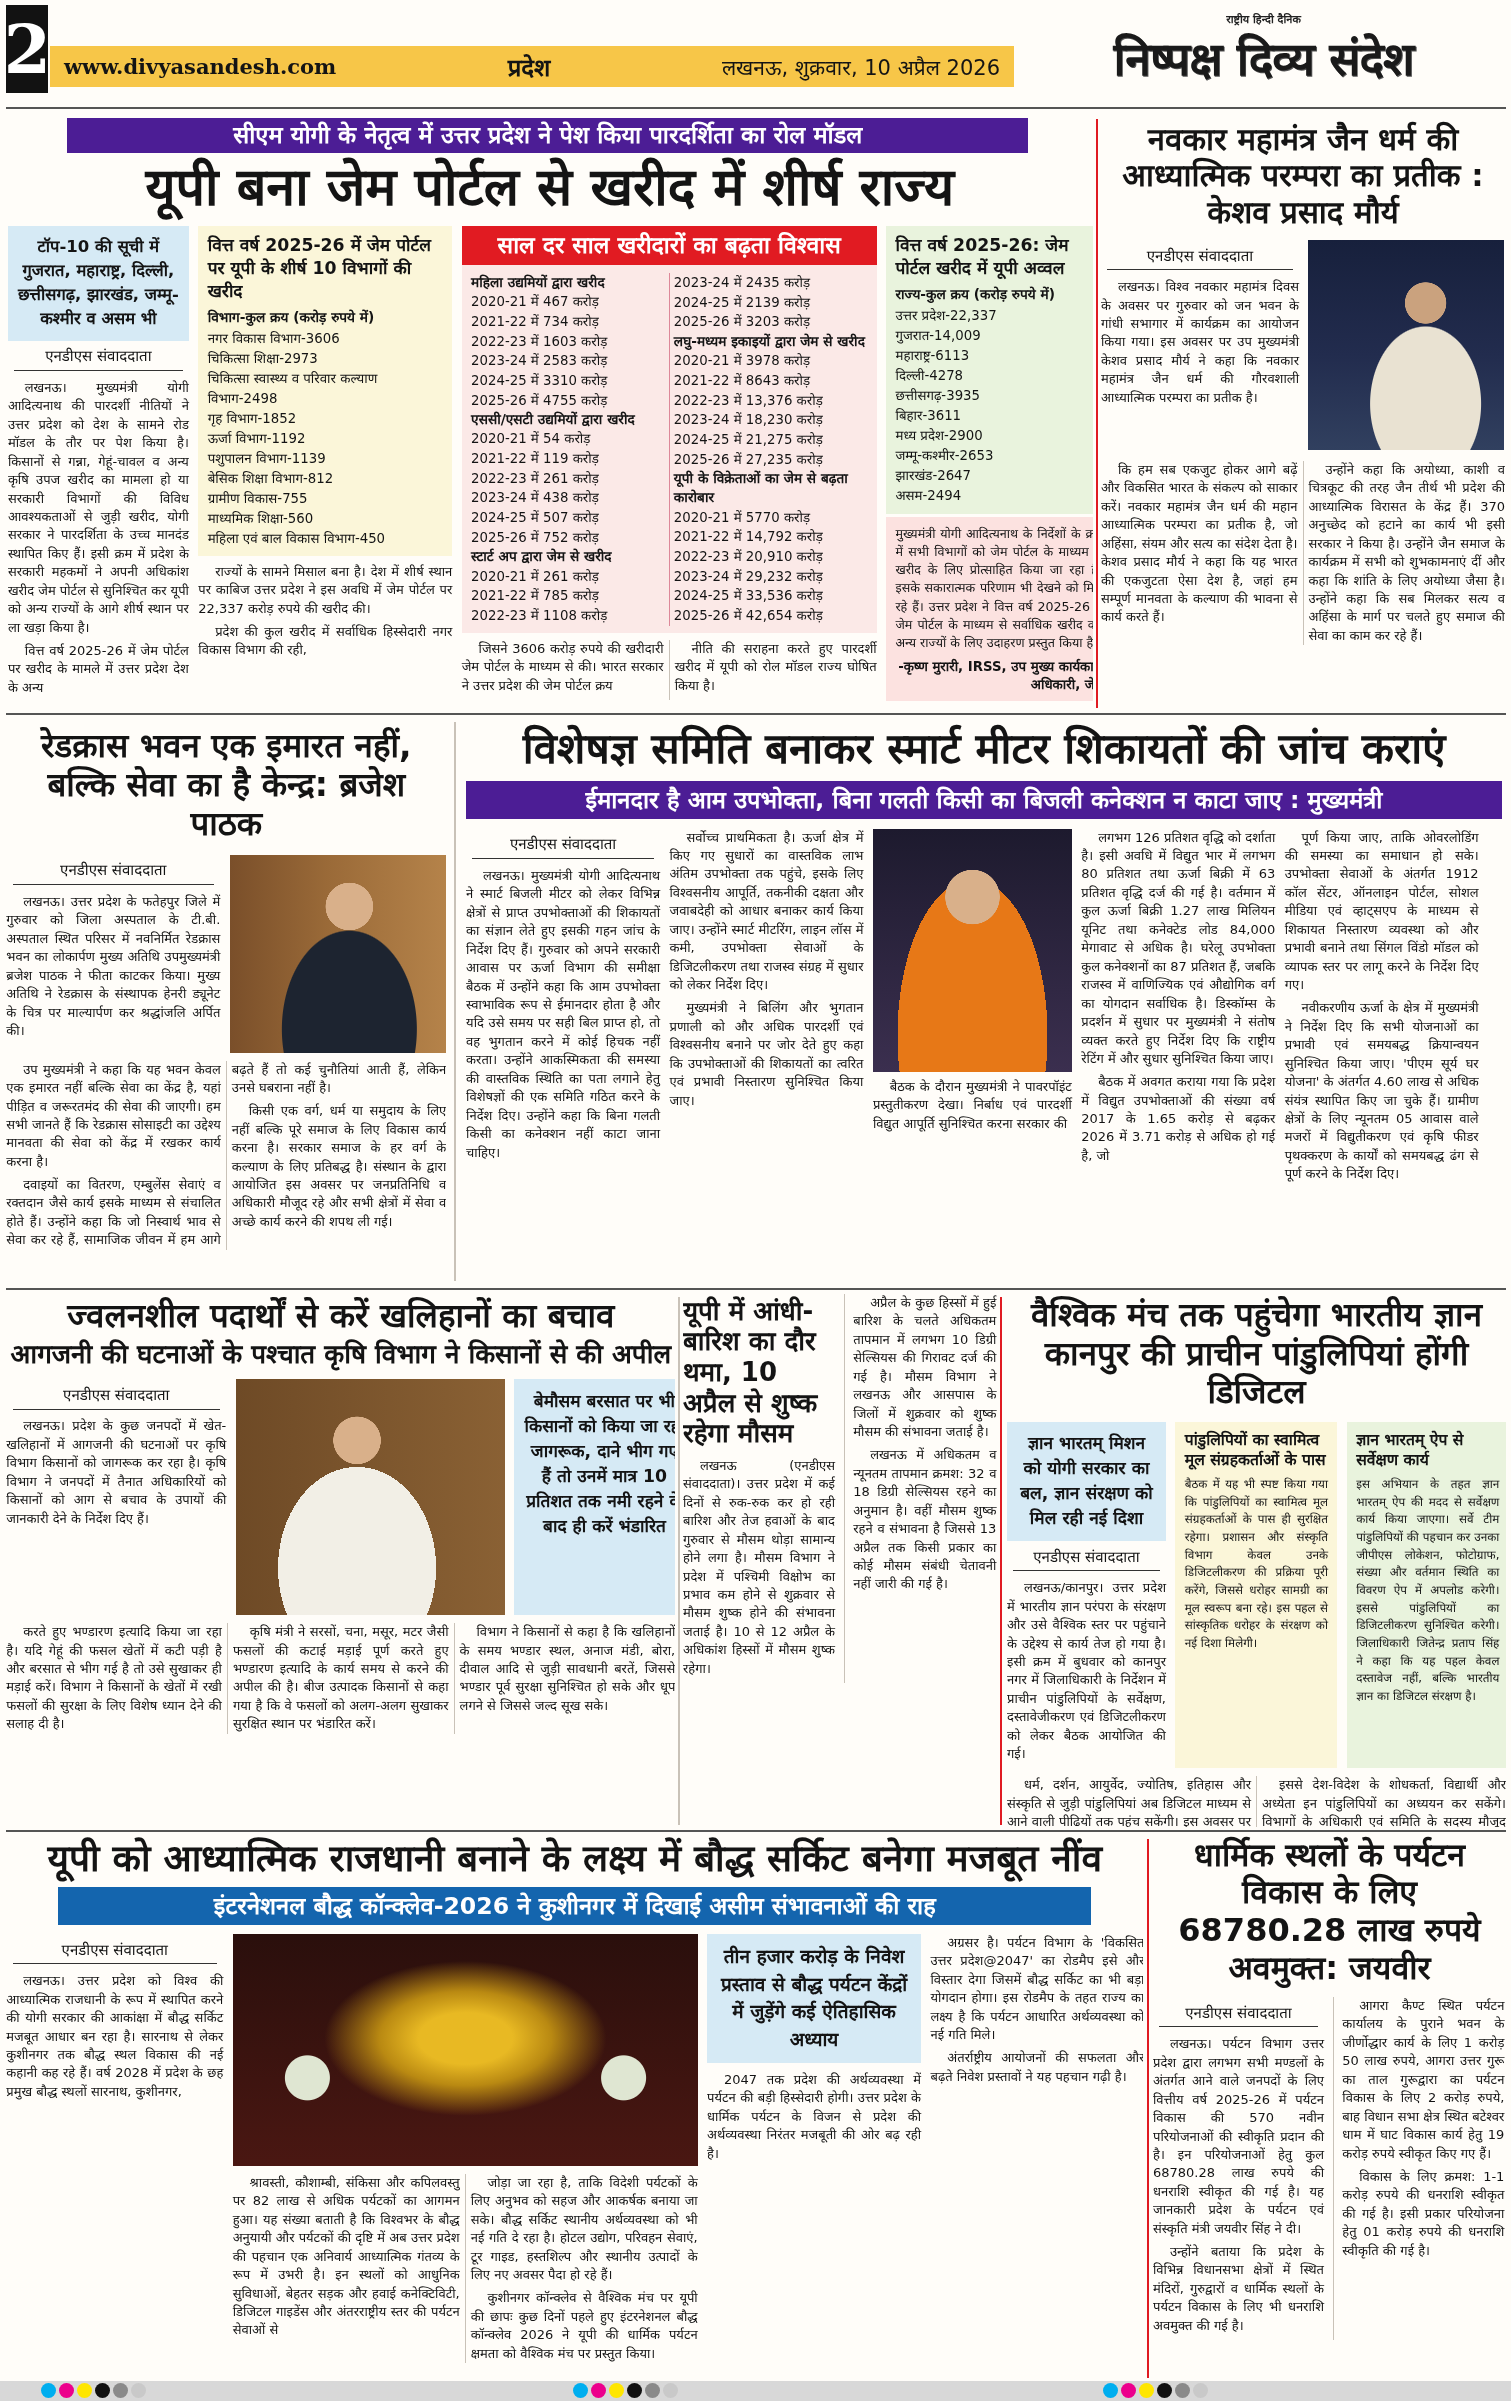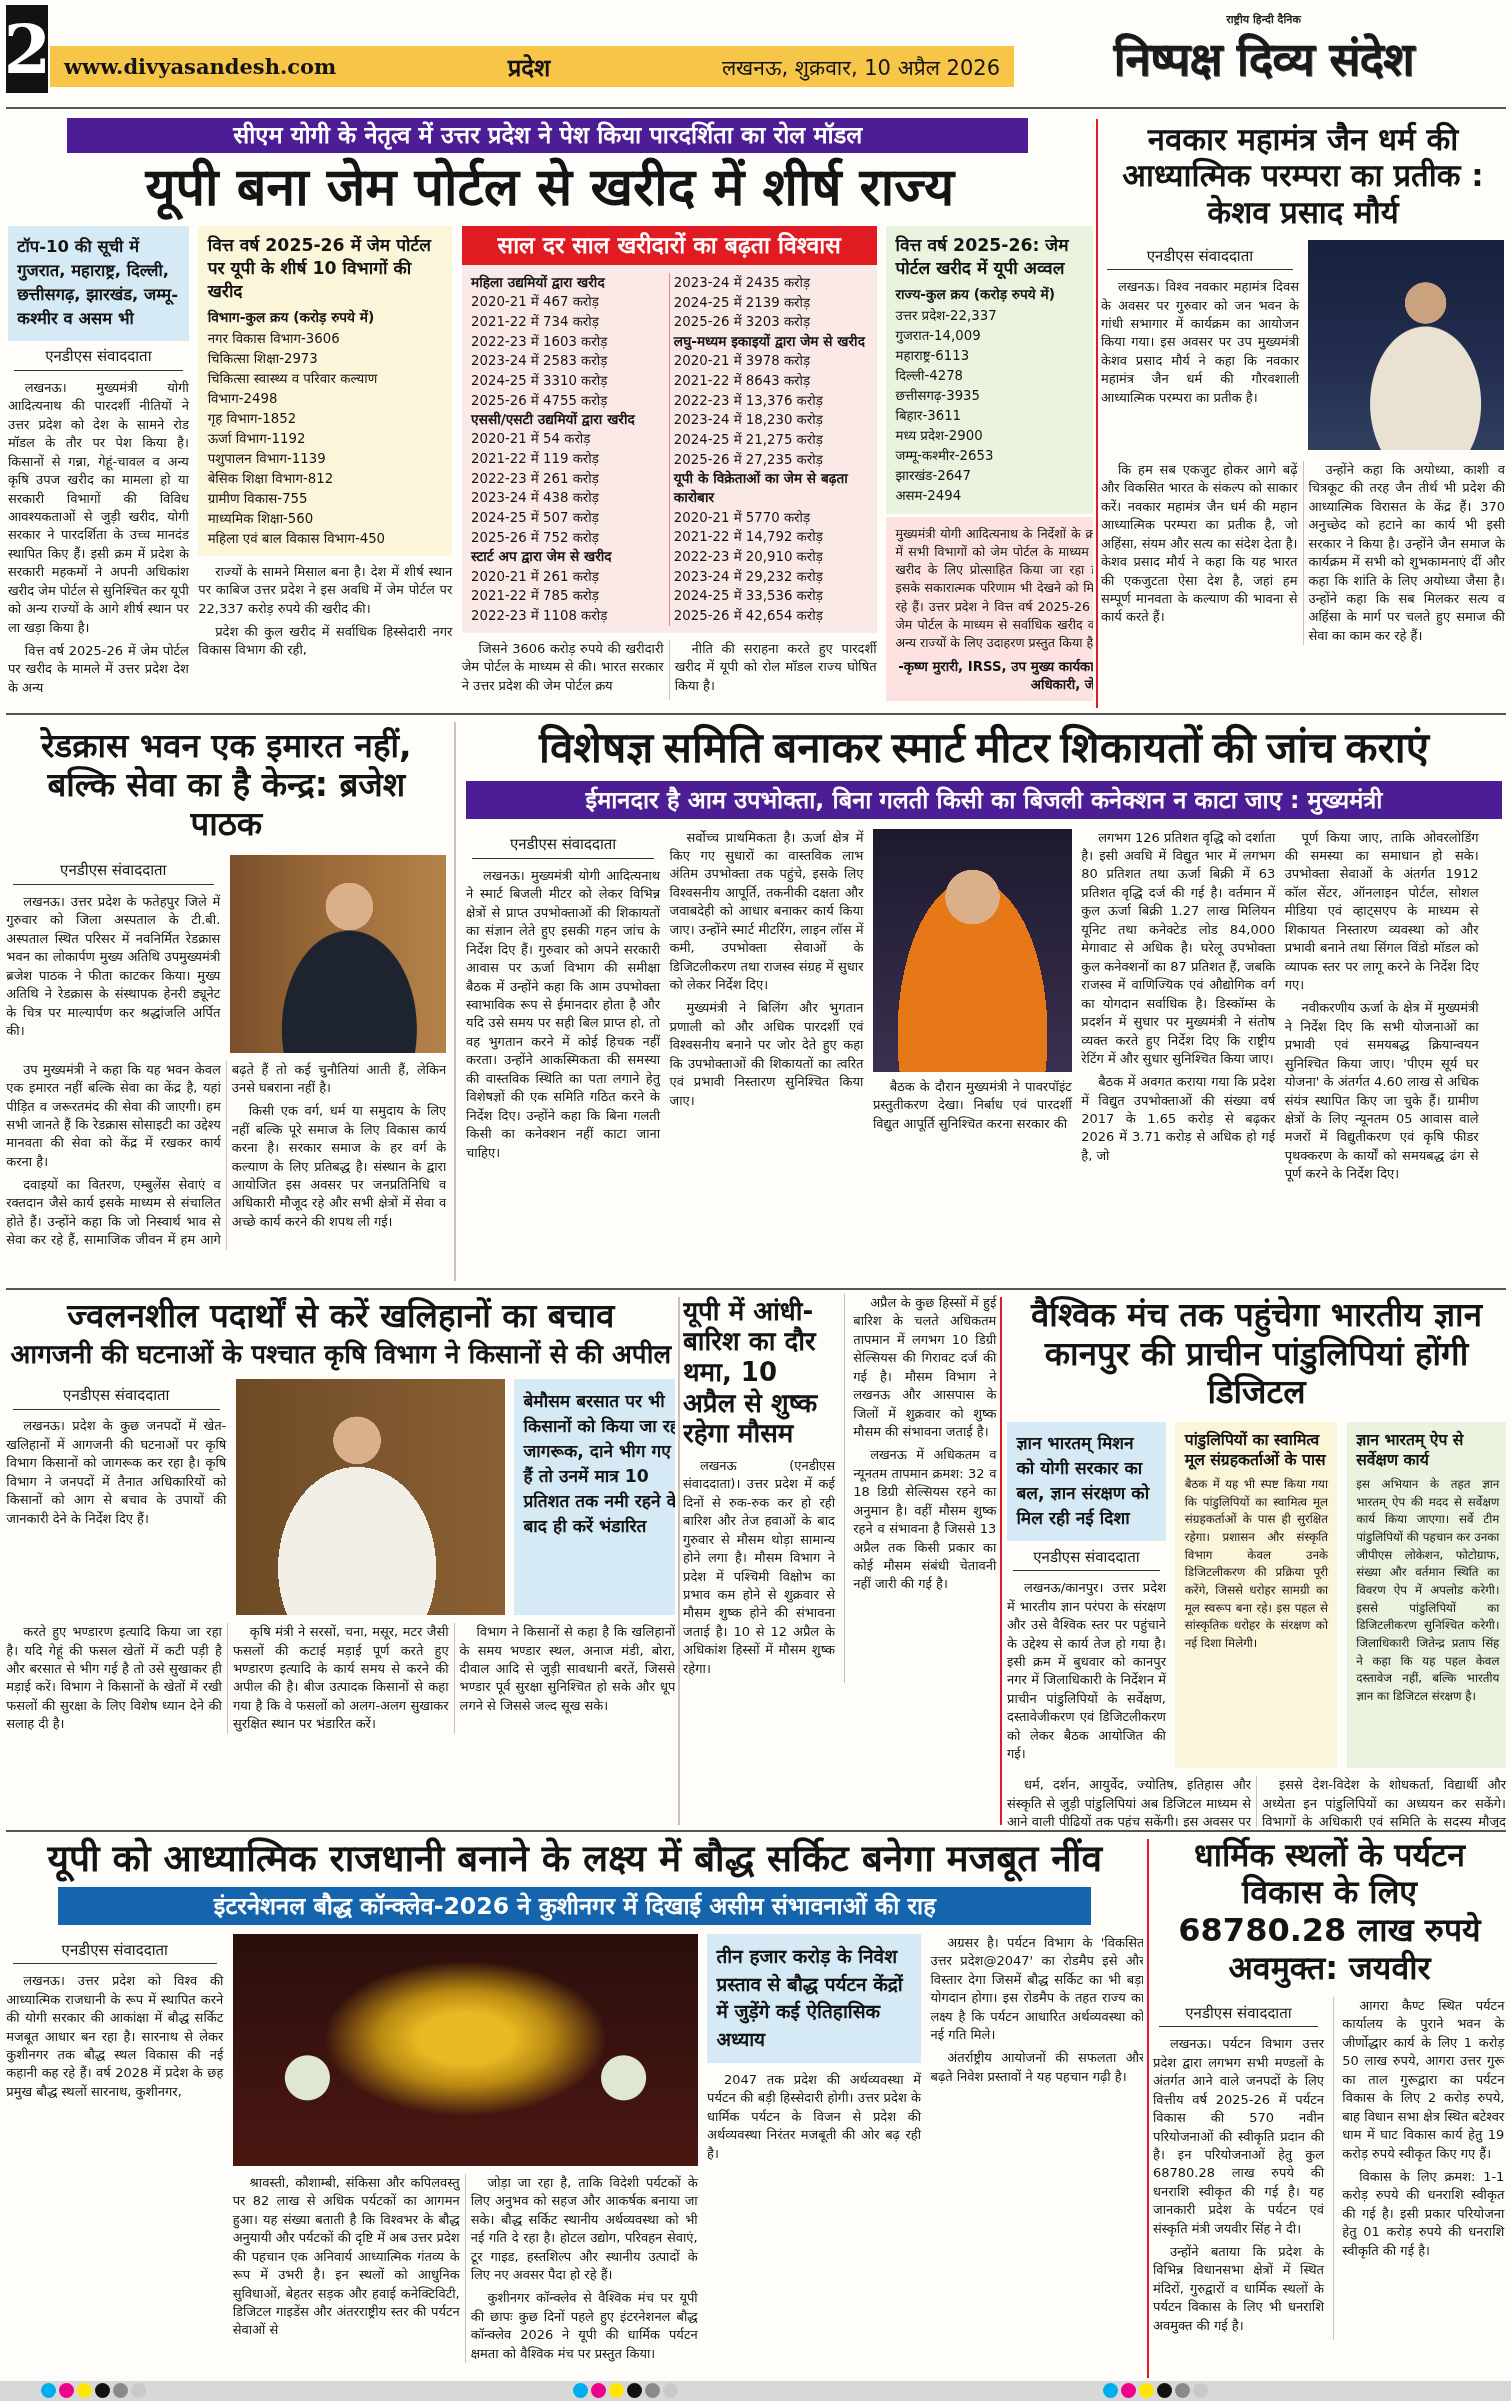--- a/index.html
+++ b/index.html
@@ -28,21 +28,21 @@
   .box .b-note{font-size:13.7px;font-weight:700;margin-bottom:3.1px;}
   .b-list div{font-size:13.3px;line-height:1.5;}
   .lightblue{background:#D6EAF5;}
   .lightyellow{background:#FBF6D9;}
   .lightgreen{background:#E9F3DD;}
   .lightpink{background:#FBE9E7;}
   .quotepink{background:#FCE2E0;}
   
   .lead-head{font-size:52px;font-weight:800;text-align:center;line-height:1.05;margin:7.9px 0 11px;}
   .lead-cols{display:flex;gap:9.4px;padding:0 1.6px;}
-  .hl-box{font-size:16.5px;font-weight:700;line-height:1.45;padding:9.4px;}
+  .hl-box{font-size:16.5px;font-weight:700;line-height:1.45;padding:9.4px;text-align:center;}
   .redbar{background:#E11B22;color:#fff;font-weight:700;font-size:23px;text-align:center;padding:6.3px 3.1px;line-height:1.15;}
   .trust-body{column-count:2;column-gap:9.4px;column-rule:0.8px solid #d89;padding:7.9px 9.4px;}
   .tg-title{font-weight:700;font-size:13.7px;line-height:1.4;break-inside:avoid;}
   .tg-items div{font-size:13.3px;line-height:1.48;}
   .quote-attr{text-align:right;font-weight:700;font-size:13.3px;margin-top:4.7px;}
   
   .h2c{font-weight:800;text-align:center;line-height:1.18;}
   .subhead-bar{color:#fff;font-weight:700;text-align:center;}
   .photo{background:#888;position:relative;}
   .row{display:flex;gap:9.4px;}
@@ -234,21 +234,21 @@
     <div class="cols2" style="margin-top:7.9px;">
         <div class="p">उप मुख्यमंत्री ने कहा कि यह भवन केवल एक इमारत नहीं बल्कि सेवा का केंद्र है, यहां पीड़ित व जरूरतमंद की सेवा की जाएगी। हम सभी जानते हैं कि रेडक्रास सोसाइटी का उद्देश्य मानवता की सेवा को केंद्र में रखकर कार्य करना है।</div>
         <div class="p">दवाइयों का वितरण, एम्बुलेंस सेवाएं व रक्तदान जैसे कार्य इसके माध्यम से संचालित होते हैं। उन्होंने कहा कि जो निस्वार्थ भाव से सेवा कर रहे हैं, सामाजिक जीवन में हम आगे बढ़ते हैं तो कई चुनौतियां आती हैं, लेकिन उनसे घबराना नहीं है।</div>
         <div class="p">किसी एक वर्ग, धर्म या समुदाय के लिए नहीं बल्कि पूरे समाज के लिए विकास कार्य करना है। सरकार समाज के हर वर्ग के कल्याण के लिए प्रतिबद्ध है। संस्थान के द्वारा आयोजित इस अवसर पर जनप्रतिनिधि व अधिकारी मौजूद रहे और सभी क्षेत्रों में सेवा व अच्छे कार्य करने की शपथ ली गई।</div>
       </div>
   </section>
 
   <div class="vline" style="left:454px;top:722px;height:559px;"></div>
 
   <section class="abs" style="left:463px;top:719px;width:1042px;height:566px;overflow:hidden;">
-    <h2 class="h2c" style="font-size:42px;margin:4.7px 0 7.9px;font-family:Liberation Serif, serif;">विशेषज्ञ समिति बनाकर स्मार्ट मीटर शिकायतों की जांच कराएं</h2>
+    <h2 class="h2c" style="font-size:42px;margin:4.7px 0 7.9px;">विशेषज्ञ समिति बनाकर स्मार्ट मीटर शिकायतों की जांच कराएं</h2>
     <div class="kicker subhead-bar" style="height:38px;line-height:38px;font-size:23.6px;margin:0 3.1px 9.4px;">ईमानदार है आम उपभोक्ता, बिना गलती किसी का बिजली कनेक्शन न काटा जाए : मुख्यमंत्री</div>
     <div class="row" style="padding:0 3.1px;">
       <div style="width:194px;flex:none;">
         <div class="byline">एनडीएस संवाददाता</div>
         <div>
             <div class="p">लखनऊ। मुख्यमंत्री योगी आदित्यनाथ ने स्मार्ट बिजली मीटर को लेकर विभिन्न क्षेत्रों से प्राप्त उपभोक्ताओं की शिकायतों का संज्ञान लेते हुए इसकी गहन जांच के निर्देश दिए हैं। गुरुवार को अपने सरकारी आवास पर ऊर्जा विभाग की समीक्षा बैठक में उन्होंने कहा कि आम उपभोक्ता स्वाभाविक रूप से ईमानदार होता है और यदि उसे समय पर सही बिल प्राप्त हो, तो वह भुगतान करने में कोई हिचक नहीं करता। उन्होंने आकस्मिकता की समस्या की वास्तविक स्थिति का पता लगाने हेतु विशेषज्ञों की एक समिति गठित करने के निर्देश दिए। उन्होंने कहा कि बिना गलती किसी का कनेक्शन नहीं काटा जाना चाहिए।</div>
           </div>
       </div>
       <div style="width:194px;flex:none;">
         <div>

